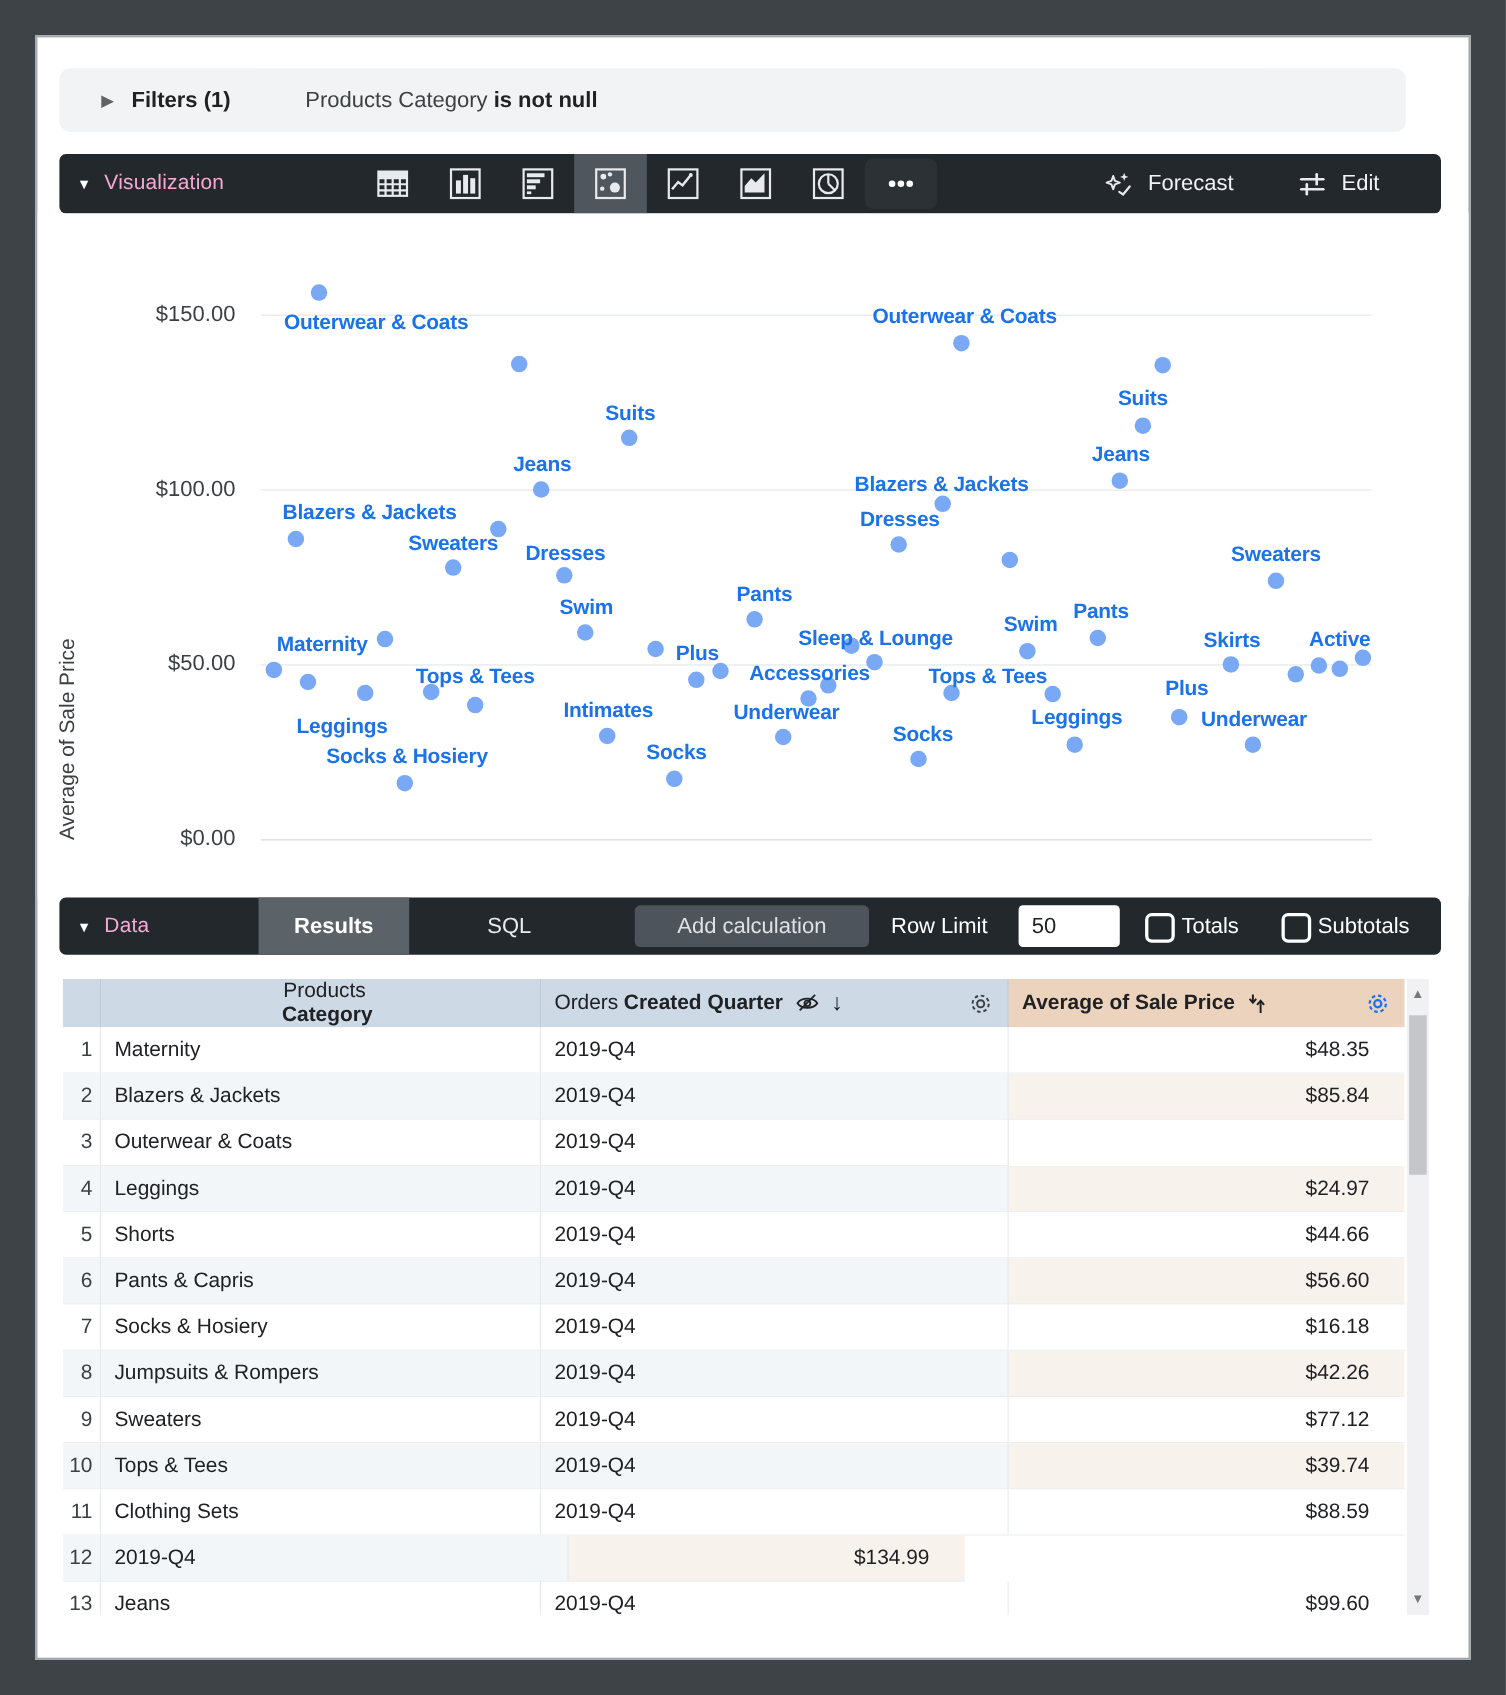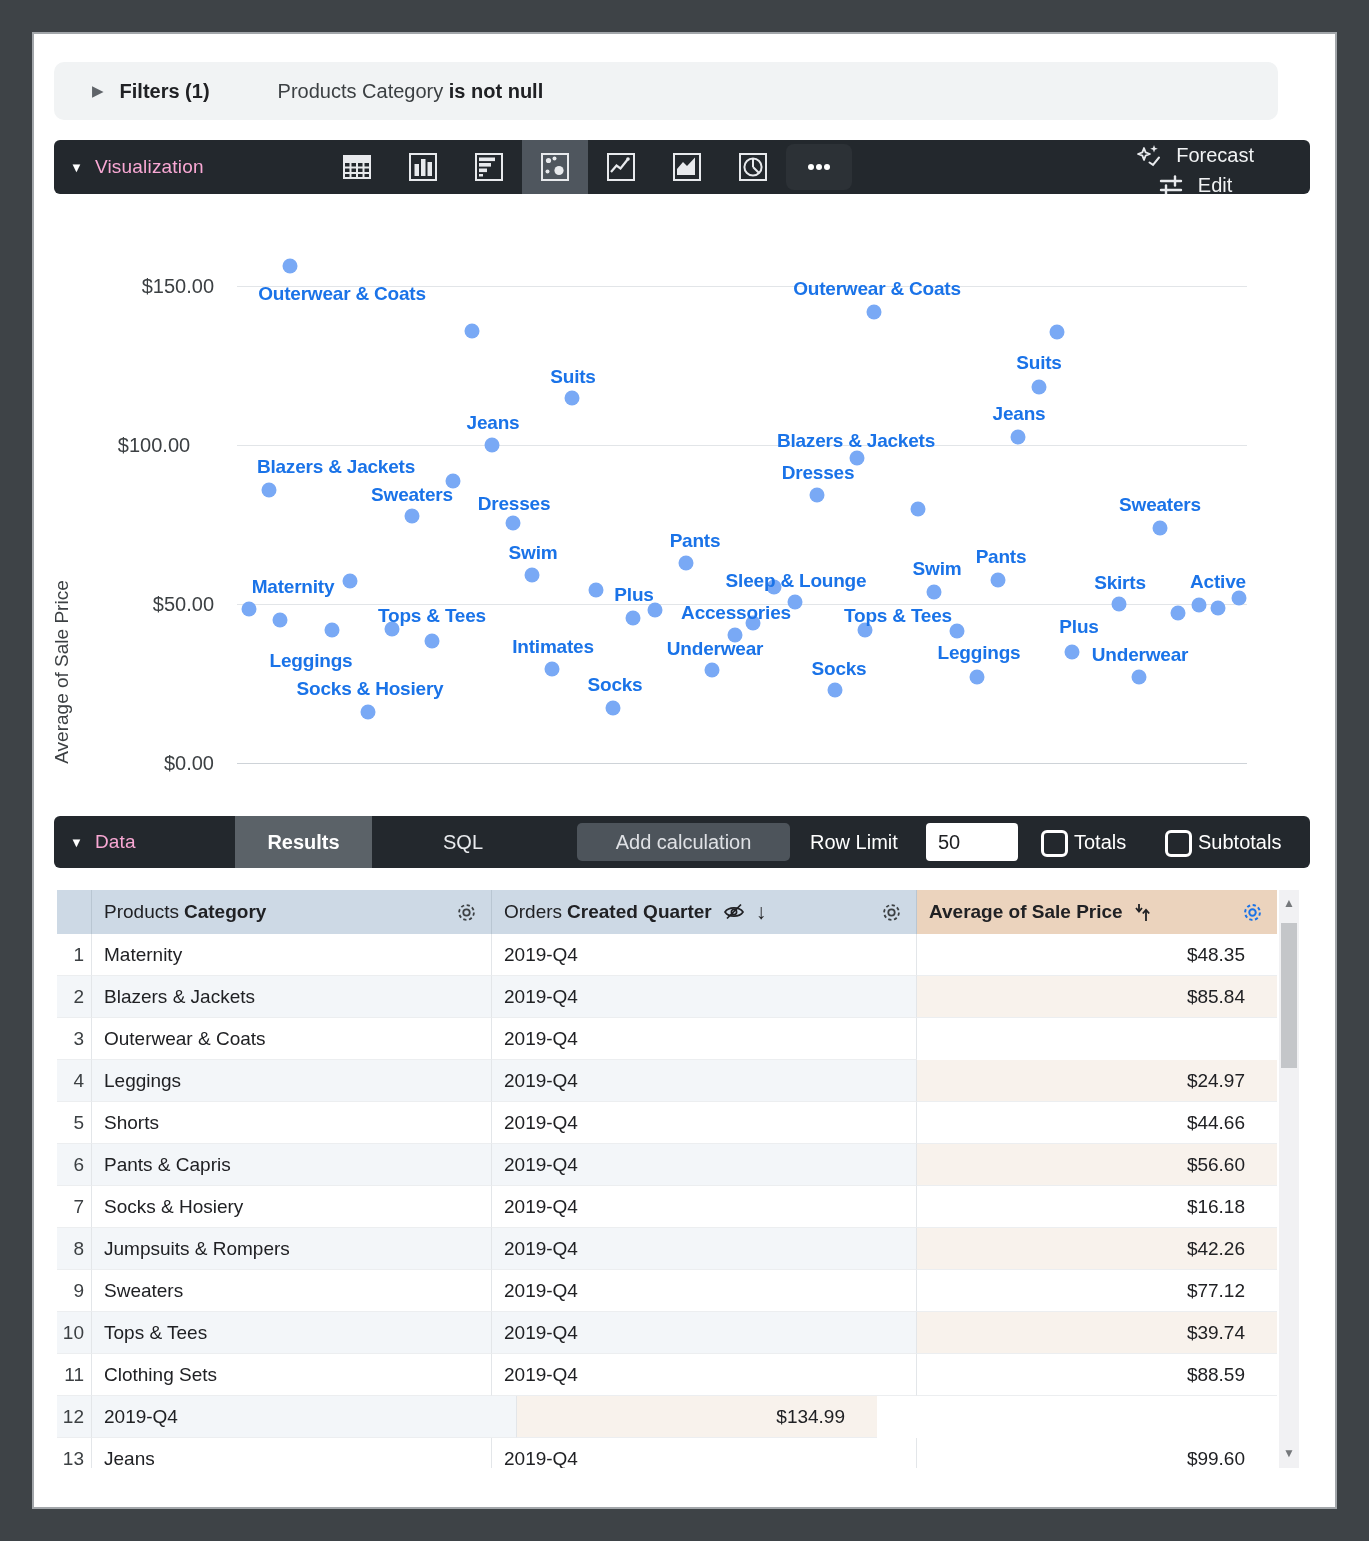--- a/index.html
+++ b/index.html
@@ -32,21 +32,21 @@
   .data-bar{top:782px;height:52px;}
   .caret-down{color:#fff;font-size:13px;margin-left:16px;}
   .bar-title{font-size:19px;color:#f9a8d4;margin-left:12px;letter-spacing:.2px;}
   
   .icon-strip{position:absolute;left:270px;top:0;height:54px;display:flex;}
   .viz-icon{
     width:66px;height:54px;display:flex;align-items:center;justify-content:center;
   }
   .viz-icon.selected{background:#4f565e;}
   .viz-icon.more-bg{background:#2c3136;border-radius:8px;height:46px;margin-top:4px;}
-  .viz-right{position:absolute;right:0;top:0;height:54px;display:flex;align-items:center;flex-direction:column;}
+  .viz-right{position:absolute;right:0;top:0;height:54px;display:flex;align-items:center;}
   .bar-action{display:flex;align-items:center;margin-right:56px;cursor:default;}
   .bar-action .txt{font-size:20px;color:#f1f3f4;margin-left:12px;}
   
   .chart{position:absolute;left:0;top:160px;width:1303px;height:622px;background:#fff;}
   .axis-title{
     position:absolute;left:28px;top:478px;font-size:19px;color:#3c4043;
     transform:translate(-50%,-50%) rotate(-90deg);white-space:nowrap;
   }
   .gridline{position:absolute;left:203px;width:1010px;height:1px;background:#e2e5e8;}
   .gridline.zero{background:#ced3d8;}
@@ -77,21 +77,21 @@
   .cb-label{position:absolute;top:0;height:52px;display:flex;align-items:center;font-size:20px;color:#fff;}
   .cb-label.totals{left:1020px;}
   .cb-label.subtotals{left:1144px;}
   
   .table-wrap{position:absolute;left:23px;top:856px;width:1220px;height:578px;overflow:hidden;}
   .thead{display:flex;height:44px;}
   .th{box-sizing:border-box;display:flex;align-items:center;font-size:19px;color:#202124;background:#cdd9e5;border-right:1px solid #b9c6d2;}
   .th .pref{font-weight:400;margin-right:5px;}
   .th .fname{font-weight:700;}
   .th.num{width:35px;}
-  .th.c1{width:400px;padding-left:12px;}
+  .th.c1{width:400px;padding-left:12px;flex-direction:column;}
   .th.c2{width:425px;padding-left:12px;}
   .th.c3{width:360px;padding-left:12px;background:#ebd3bd;border-right:none;font-weight:700;}
   .th .gear{margin-left:auto;margin-right:12px;display:flex;}
   .tr{display:flex;height:42px;}
   .td{box-sizing:border-box;display:flex;align-items:center;font-size:19px;color:#202124;border-bottom:1px solid #eceef0;border-right:1px solid #e3e6e9;}
   .td.num{width:35px;justify-content:flex-end;padding-right:7px;color:#3c4043;}
   .td.c1{width:400px;padding-left:12px;}
   .td.c2{width:425px;padding-left:12px;}
   .td.c3{width:360px;justify-content:flex-end;padding-right:32px;border-right:none;}
   .tr.even .td{background:#f3f6f9;}
@@ -224,21 +224,21 @@
   <div class="chart">
     <div class="axis-title">Average of Sale Price</div>
     <div id="grid-layer">
         <div class="gridline" style="top: 91.5px;"></div>
         <div class="gridline" style="top: 250.5px;"></div>
         <div class="gridline" style="top: 409.5px;"></div>
         <div class="gridline zero" style="top: 568.5px;"></div>
       </div>
     <div id="tick-layer">
         <div class="ytick" style="top: 91.5px;">$150.00</div>
-        <div class="ytick" style="top: 250.5px; text-align: center;">$100.00</div>
+        <div class="ytick" style="top: 250.5px;">$100.00</div>
         <div class="ytick" style="top: 409.5px;">$50.00</div>
         <div class="ytick" style="top: 568.5px;">$0.00</div>
       </div>
     <div id="point-layer">
         <div class="dot" style="left: 256px; top: 72.102px;"></div>
         <div class="dot" style="left: 438px; top: 136.974px;"></div>
         <div class="dot" style="left: 538px; top: 204.072px;"></div>
         <div class="dot" style="left: 458px; top: 251.136px;"></div>
         <div class="dot" style="left: 235px; top: 295.974px;"></div>
         <div class="dot" style="left: 419px; top: 287.07px;"></div>

